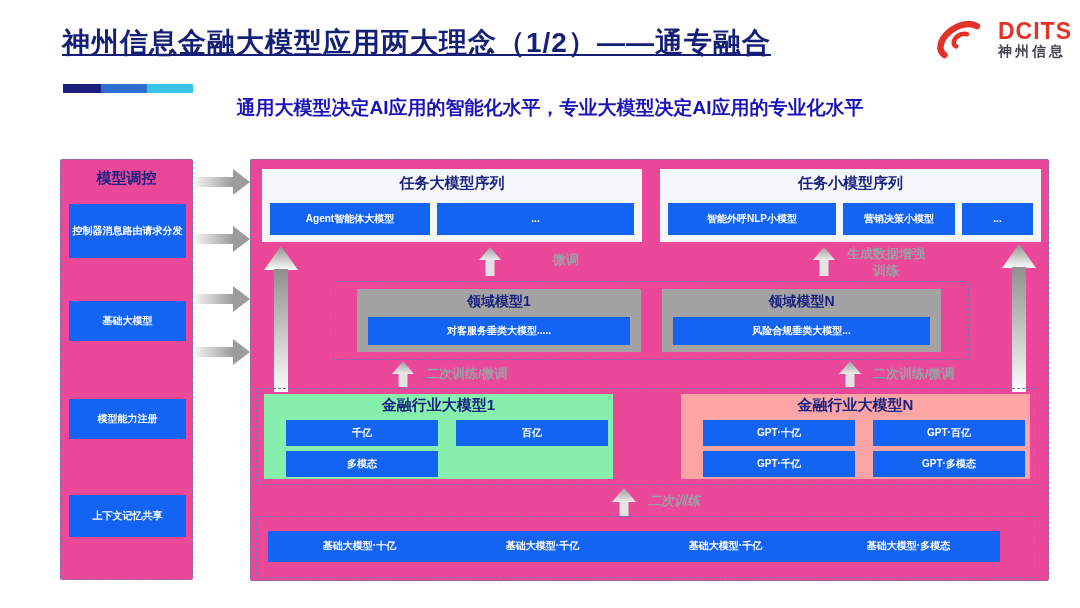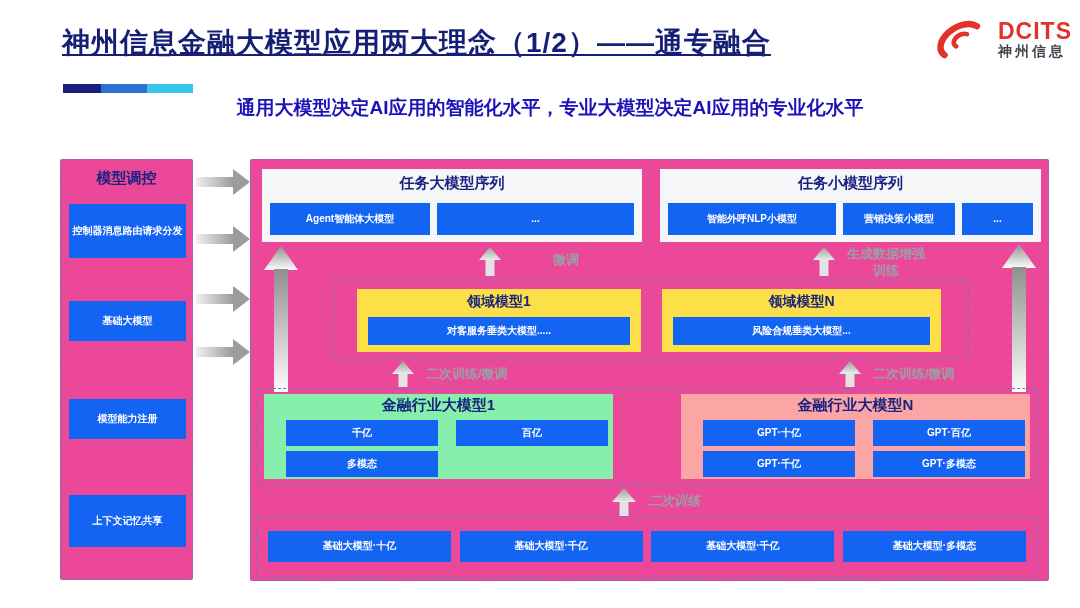--- a/index.html
+++ b/index.html
@@ -28,31 +28,31 @@
   .blue-btn { background:#1464f4; color:#fff; font-weight:bold; font-size:10px;
               display:flex; align-items:center; justify-content:center; text-align:center;
               line-height:1.25; }
   .arrow { position:absolute; }
   .flow-label { position:absolute; font-size:13px; font-weight:bold; color:#9aa0a6; line-height:1.3; }
 
   
   .btn-row { position:absolute; left:8px; right:8px; top:34px; height:32px; display:flex; gap:7px; }
 
   
-  .domain-box { position:absolute; background:#fde047; height:63px; }
+  .domain-box { position:absolute; background:#a3a3a3; height:63px; }
   .domain-box .panel-title { font-size:14px; padding-top:4px; }
   .domain-btn { position:absolute; left:11px; right:11px; top:28px; height:28px; }
 
   
   .grid-2x2 { position:absolute; display:grid; grid-template-columns:152px 152px;
               grid-auto-rows:26px; column-gap:18px; row-gap:5px; }
 
   
   .foundation-row { position:absolute; left:11px; right:11px; top:14px; height:31px;
-                    display:flex; justify-content:space-between; }
+                    display:flex; }
   .foundation-row .blue-btn { width:183px; }
 
   
   .sidebar-btn { position:absolute; left:8px; width:117px; padding:4px 2px; }
 </style>
 </head>
 <body>
 
 <div class="canvas">
 
@@ -92,21 +92,21 @@
       <div class="logo-en">DCITS</div>
       <div class="logo-cn">神州信息</div>
     </div>
   </div>
 
   <div class="dashed-box" style="left:60px; top:159px; width:133px; height:421px;">
     <div class="panel-title" style="padding-top:9px;">模型调控</div>
     <div class="blue-btn sidebar-btn" style="top:44px; height:54px;">控制器消息路由请求分发</div>
     <div class="blue-btn sidebar-btn" style="top:141px; height:40px;">基础大模型</div>
     <div class="blue-btn sidebar-btn" style="top:239px; height:40px;">模型能力注册</div>
-    <div class="blue-btn sidebar-btn" style="top:335px; height:52px;">上下文记忆共享</div>
+    <div class="blue-btn sidebar-btn" style="top:335px; height:42px;">上下文记忆共享</div>
   </div>
 
   <svg class="arrow" style="left:196px; top:169px;" width="54" height="26">
     <rect x="0" y="8" width="37" height="10" fill="url(#gradRight)"></rect>
     <polygon points="37,0 54,13 37,26" fill="#9c9c9c"></polygon>
   </svg>
   <svg class="arrow" style="left:196px; top:226px;" width="54" height="26">
     <rect x="0" y="8" width="37" height="10" fill="url(#gradRight)"></rect>
     <polygon points="37,0 54,13 37,26" fill="#9c9c9c"></polygon>
   </svg>

